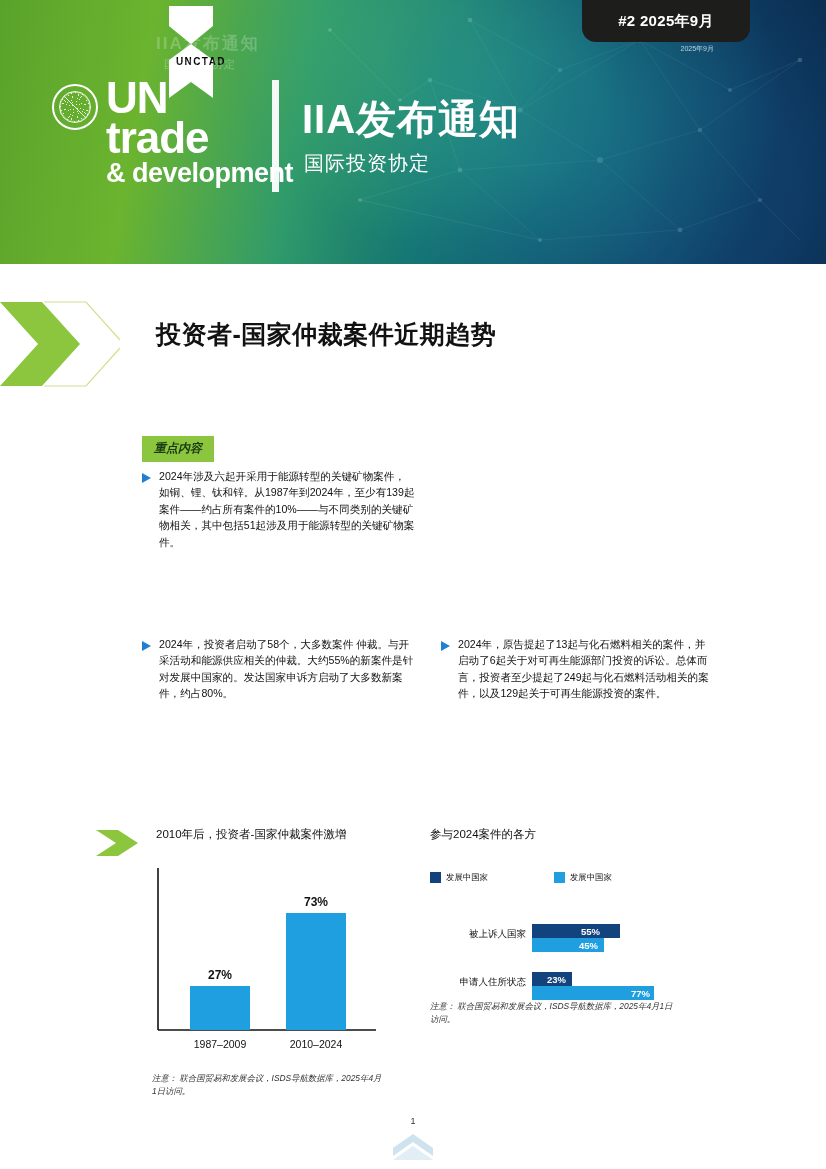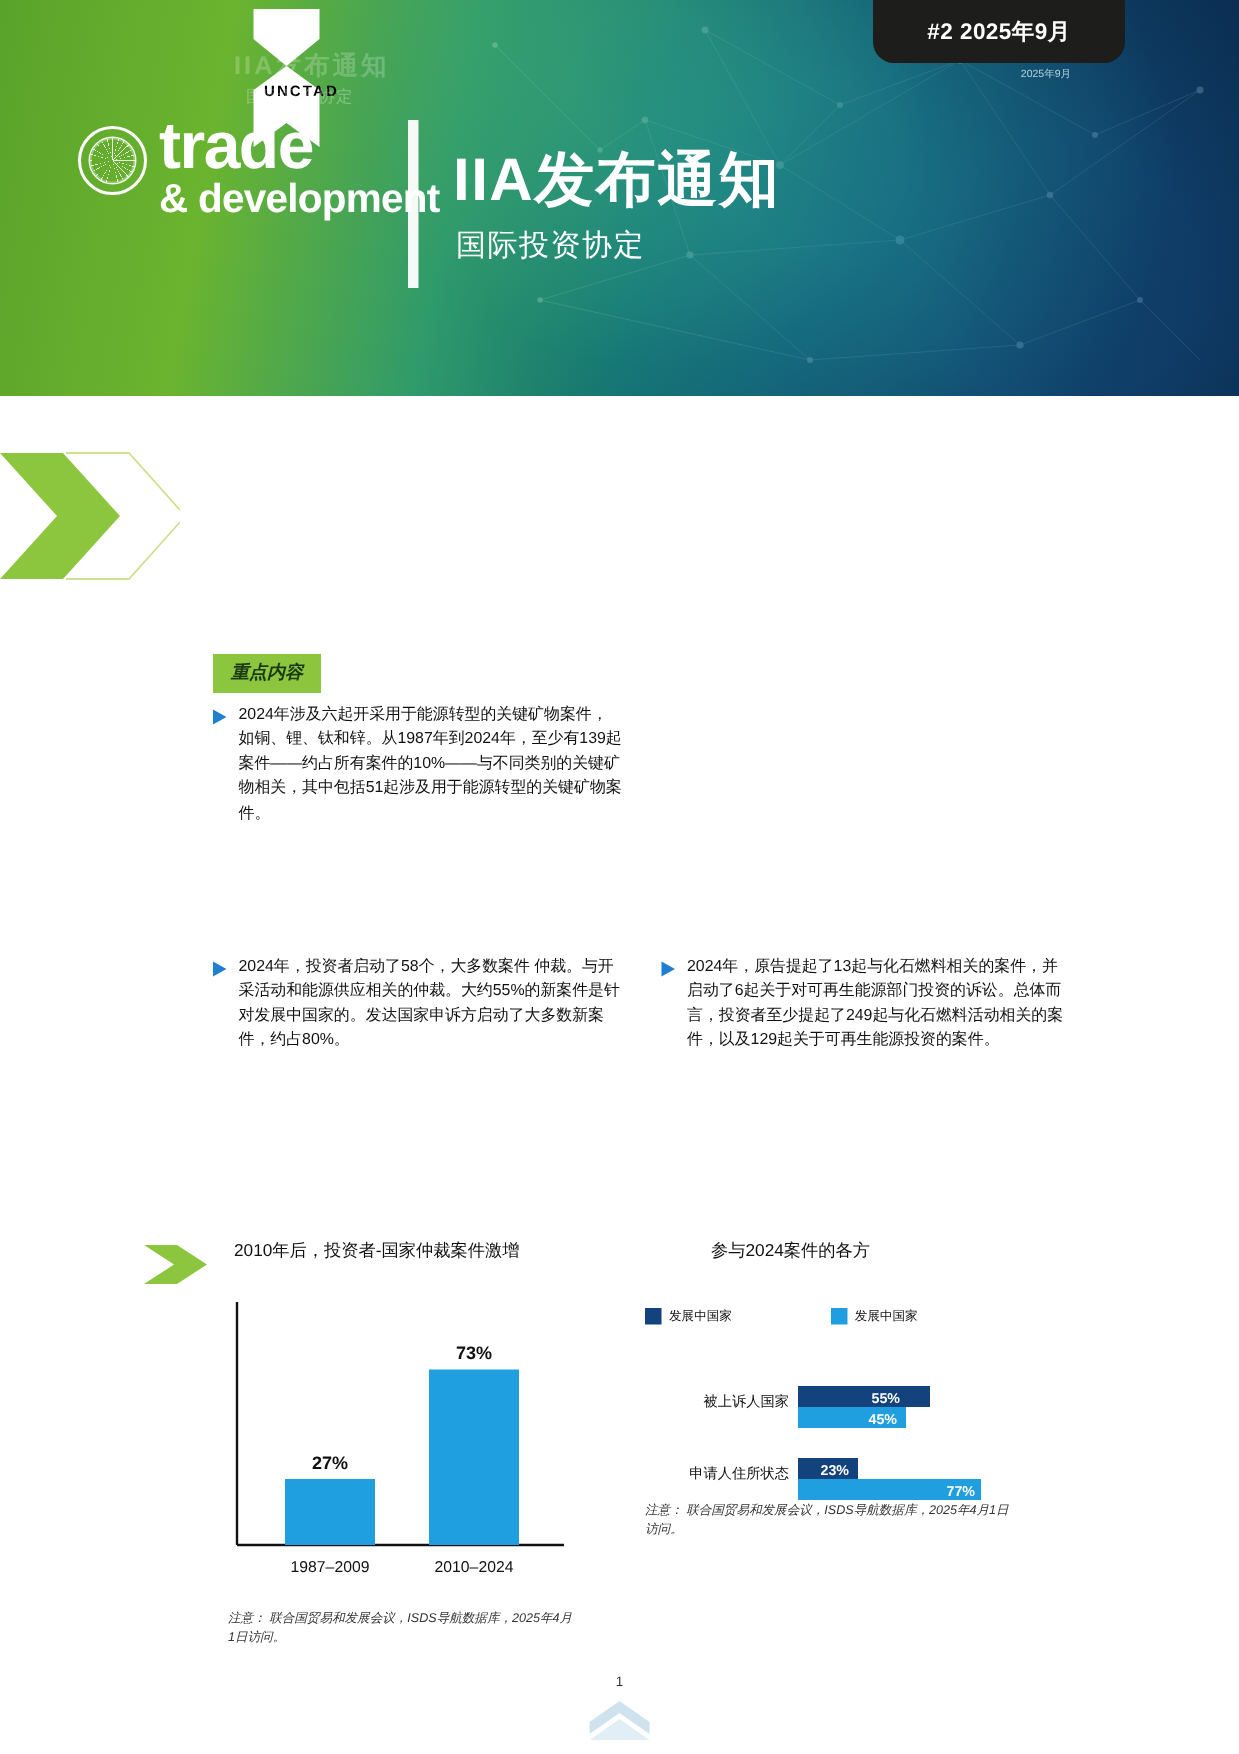--- a/index.html
+++ b/index.html
@@ -113,21 +113,21 @@
   .brow2{ position:absolute; left:142px; top:636px; width:572px; display:flex; gap:26px; }
 
   
   .chev-small{ position:absolute; left:96px; top:828px; }
   .ch1-title{
     position:absolute; left:156px; top:826px; width:225px;
     font-size:11.5px; color:#111; line-height:1.5;
   }
   .ch2-title{
     position:absolute; left:430px; top:826px; width:280px;
-    font-size:11.5px; color:#111; line-height:1.5;margin-left:44px;
+    font-size:11.5px; color:#111; line-height:1.5;
   }
   .chart1{ position:absolute; left:152px; top:862px; width:230px; height:200px; }
   .chart2{ position:absolute; left:430px; top:866px; width:270px; height:130px; }
 
   .note1{ position:absolute; left:152px; top:1072px; width:230px; font-size:8.4px; color:#333; line-height:1.55; font-style:italic;}
   .note2{ position:absolute; left:430px; top:1000px; width:250px; font-size:8.4px; color:#333; line-height:1.55; font-style:italic;}
 
   .pageno{ position:absolute; left:0; right:0; top:1116px; text-align:center; font-size:9px; color:#333; }
   .footer-chev{ position:absolute; left:50%; transform:translateX(-50%); top:1132px; }
 
@@ -181,20 +181,21 @@
     </div>
     <div class="tag-sub">2025年9月</div>
 
     <div class="ghost-title">IIA发布通知</div>
     <div class="ghost-sub">国际投资协定</div>
 
     <div class="logo-wrap">
       <div class="logo-row">
         <div class="un-emblem"></div>
         <div class="logo-text">
+          <div class="l1">UN</div>
           <div class="l2">trade</div>
           <div class="l3">&amp; development</div>
         </div>
       </div>
     </div>
     <svg class="unctad-mark" viewBox="0 0 56 96">
       <path d="M6 2 L50 2 L50 22 L28 40 L6 22 Z" fill="#ffffff"></path>
       <path d="M6 56 L28 40 L50 56 L50 94 L28 78 L6 94 Z" fill="#ffffff"></path>
     </svg>
     <div class="unctad-word">UNCTAD</div>
@@ -203,20 +204,21 @@
     <div class="hdr-title">IIA发布通知</div>
     <div class="hdr-sub">国际投资协定</div>
   </div>
 
   <svg class="chev-decor" viewBox="0 0 120 100">
     <path d="M0 6 L42 6 L80 48 L42 90 L0 90 L38 48 Z" fill="#8cc63e"></path>
     <path d="M44 6 L86 6 L120 44" fill="none" stroke="#cfe08f" stroke-width="1.2"></path>
     <path d="M44 90 L86 90 L120 52" fill="none" stroke="#cfe08f" stroke-width="1.2"></path>
   </svg>
 
+  <div class="main-title">投资者-国家仲裁案件近期趋势</div>
 
   <div class="kp-label">重点内容</div>
 
   <div class="bullets">
     <div class="brow">
       <div class="bcell">
         <span class="tri"></span>
         <div class="btxt">2024年涉及六起开采用于能源转型的关键矿物案件，如铜、锂、钛和锌。从1987年到2024年，至少有139起案件——约占所有案件的10%——与不同类别的关键矿物相关，其中包括51起涉及用于能源转型的关键矿物案件。</div>
       </div>
     </div>

